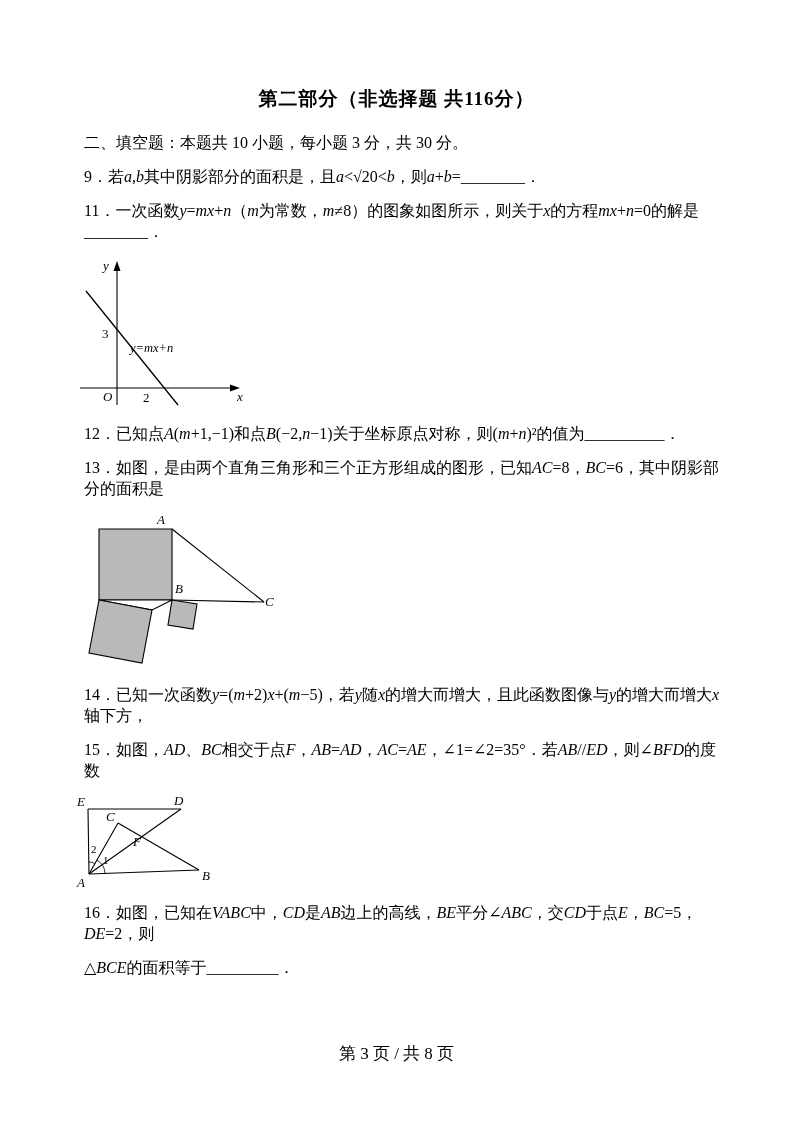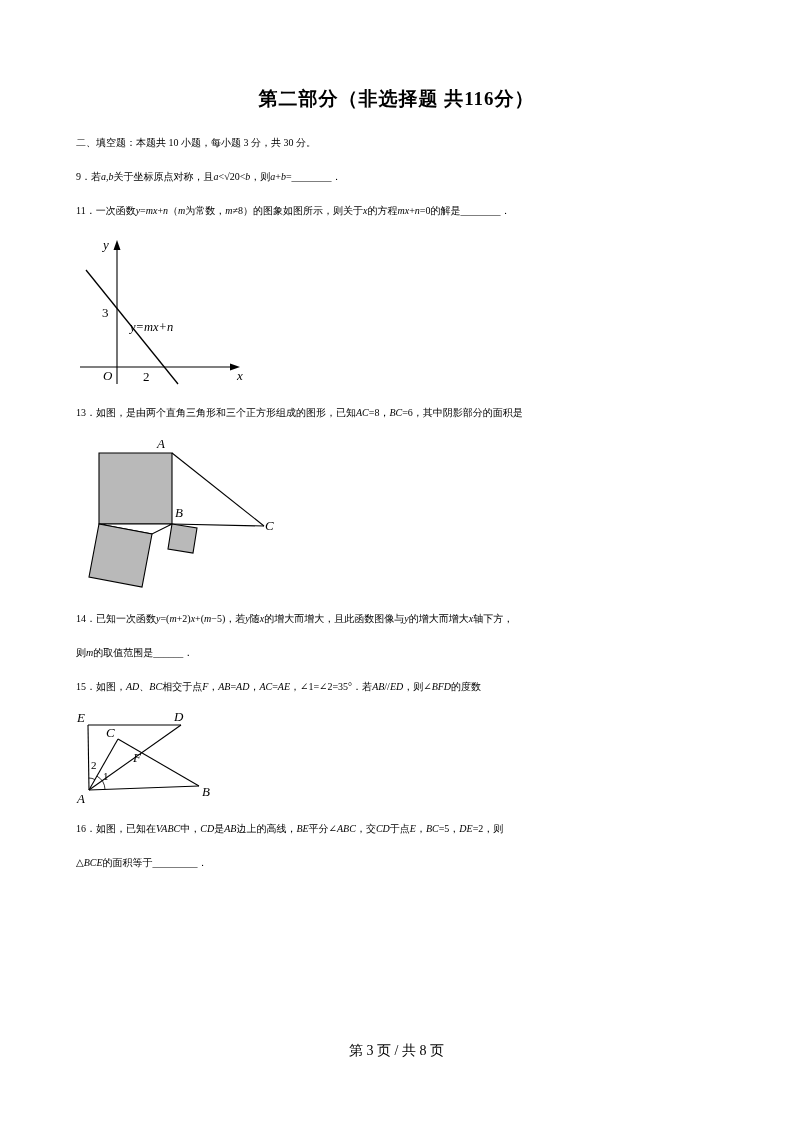--- a/index.html
+++ b/index.html
@@ -2,78 +2,78 @@
 <html><head>
 <meta charset="utf-8">
 <style>
   html,body{margin:0;padding:0;background:#ffffff;}
   .page{
     position:relative;width:793px;height:1122px;background:#ffffff;color:#000;
     font-family:"Liberation Serif","DejaVu Serif",serif;overflow:hidden;
   }
   .content{padding:86px 72px 0 72px;}
   .title{text-align:center;font-size:19px;font-weight:bold;margin:0 0 20px 0;letter-spacing:1px;}
-  .q{font-size:10px;line-height:21px;margin:0 0 13px 4px;}
+  .q{font-size:16px;line-height:21px;margin:0 0 13px 12px;}
   .mi{font-style:italic;}
   .fig{display:block;}
   .fig text{font-family:"Liberation Serif","DejaVu Serif",serif;font-size:13px;fill:#000;}
   .fig text.it{font-style:italic;}
   .fig text.small{font-size:11px;}
   .fig-q11{margin:2px 0 10px 0;}
   .fig-q13{margin:4px 0 10px 2px;}
   .fig-q15{margin:2px 0 8px 0;}
-  .footer{position:absolute;left:0;right:0;top:1042px;text-align:center;font-size:14px;}
+  .footer{position:absolute;left:0;right:0;top:1042px;text-align:center;font-size:17px;}
   svg line, svg polyline, svg path{stroke:#000;stroke-width:1.1;fill:none;}
   svg polygon.arrow{fill:#000;stroke:none;}
   svg polygon.grayshape{fill:#b9b9b9;stroke:#000;stroke-width:1.1;}
   svg polygon.whiteshape{fill:#ffffff;stroke:#000;stroke-width:1.1;}
 </style>
 </head>
 <body>
 
 <div class="page">
   <div class="content">
 
     <h1 class="title">第二部分（非选择题 共116分）</h1>
 
     <p class="q">二、填空题：本题共 10 小题，每小题 3 分，共 30 分。</p>
 
-    <p class="q"><span>9．若</span><span class="mi">a</span><span>,</span><span class="mi">b</span><span>关于坐标原点对称，且</span><span class="mi">a</span><span>&lt;√20&lt;</span><span class="mi">b</span><span>，则</span><span class="mi">a</span><span>+</span><span class="mi">b</span><span>=________．</span></p>
+    <p class="q"><span>9．若</span><span class="mi">a</span><span>,</span><span class="mi">b</span><span>其中阴影部分的面积是，且</span><span class="mi">a</span><span>&lt;√20&lt;</span><span class="mi">b</span><span>，则</span><span class="mi">a</span><span>+</span><span class="mi">b</span><span>=________．</span></p>
     <p class="q"><span>11．一次函数</span><span class="mi">y</span><span>=</span><span class="mi">mx</span><span>+</span><span class="mi">n</span><span>（</span><span class="mi">m</span><span>为常数，</span><span class="mi">m</span><span>≠8）的图象如图所示，则关于</span><span class="mi">x</span><span>的方程</span><span class="mi">mx</span><span>+</span><span class="mi">n</span><span>=0的解是________．</span></p>
 
     <svg class="fig fig-q11" width="175" height="158" viewBox="0 0 175 158">
       <line x1="45" y1="150" x2="45" y2="11"></line>
       <polygon class="arrow" points="45,6 41.5,16 48.5,16"></polygon>
       <line x1="8" y1="133" x2="163" y2="133"></line>
       <polygon class="arrow" points="168,133 158,129.5 158,136.5"></polygon>
       <line x1="14" y1="36" x2="106" y2="150" style="stroke-width:1.3"></line>
       <text class="it" x="31" y="15">y</text>
       <text class="it" x="165" y="146">x</text>
       <text class="it" x="31" y="146">O</text>
       <text x="30" y="83">3</text>
       <text x="71" y="147">2</text>
       <text class="it" x="58" y="97" style="font-size:12.5px">y=mx+n</text>
     </svg>
 
+    <p class="q"><span>12．已知点</span><span class="mi">A</span><span>(</span><span class="mi">m</span><span>+1,−1)和点</span><span class="mi">B</span><span>(−2,</span><span class="mi">n</span><span>−1)关于坐标原点对称，则(</span><span class="mi">m</span><span>+</span><span class="mi">n</span><span>)²的值为__________．</span></p>
     <p class="q"><span>13．如图，是由两个直角三角形和三个正方形组成的图形，已知</span><span class="mi">AC</span><span>=8，</span><span class="mi">BC</span><span>=6，其中阴影部分的面积是</span></p>
 
     <svg class="fig fig-q13" width="205" height="162" viewBox="0 0 205 162">
       <polygon class="grayshape" points="25,17 98,17 98,88 25,88"></polygon>
       <line x1="98" y1="17" x2="190" y2="90"></line>
       <line x1="98" y1="88" x2="190" y2="90"></line>
       <polygon class="whiteshape" points="25,88 98,88 78,98"></polygon>
       <polygon class="grayshape" points="25,88 78,98 68,151 15,141"></polygon>
       <polygon class="grayshape" points="98,88 123,92 119,117 94,113"></polygon>
       <text class="it" x="83" y="12">A</text>
       <text class="it" x="101" y="81">B</text>
       <text class="it" x="191" y="94">C</text>
     </svg>
 
     <p class="q"><span>14．已知一次函数</span><span class="mi">y</span><span>=(</span><span class="mi">m</span><span>+2)</span><span class="mi">x</span><span>+(</span><span class="mi">m</span><span>−5)，若</span><span class="mi">y</span><span>随</span><span class="mi">x</span><span>的增大而增大，且此函数图像与</span><span class="mi">y</span><span>的增大而增大</span><span class="mi">x</span><span>轴下方，</span></p>
-    <p class="q"><span>则</span><span class="mi">m</span><span>的取值范围是______．</span></p>
 
     <p class="q"><span>15．如图，</span><span class="mi">AD</span><span>、</span><span class="mi">BC</span><span>相交于点</span><span class="mi">F</span><span>，</span><span class="mi">AB</span><span>=</span><span class="mi">AD</span><span>，</span><span class="mi">AC</span><span>=</span><span class="mi">AE</span><span>，∠1=∠2=35°．若</span><span class="mi">AB</span><span>//</span><span class="mi">ED</span><span>，则∠</span><span class="mi">BFD</span><span>的度数</span></p>
 
     <svg class="fig fig-q15" width="150" height="100" viewBox="0 0 150 100">
       <line x1="16" y1="15" x2="109" y2="15"></line>
       <line x1="17" y1="80" x2="16" y2="15"></line>
       <line x1="17" y1="80" x2="127" y2="76"></line>
       <line x1="17" y1="80" x2="109" y2="15"></line>
       <line x1="17" y1="80" x2="46" y2="29"></line>
       <line x1="127" y1="76" x2="46" y2="29"></line>

